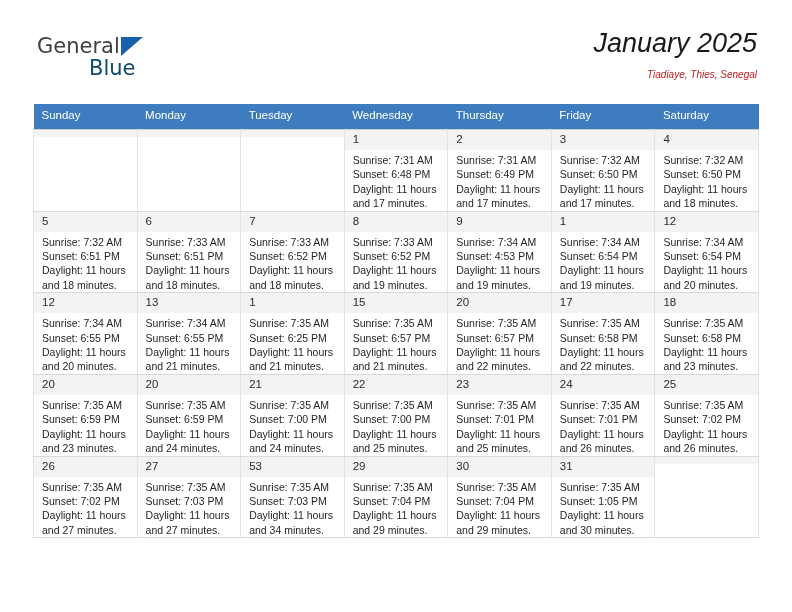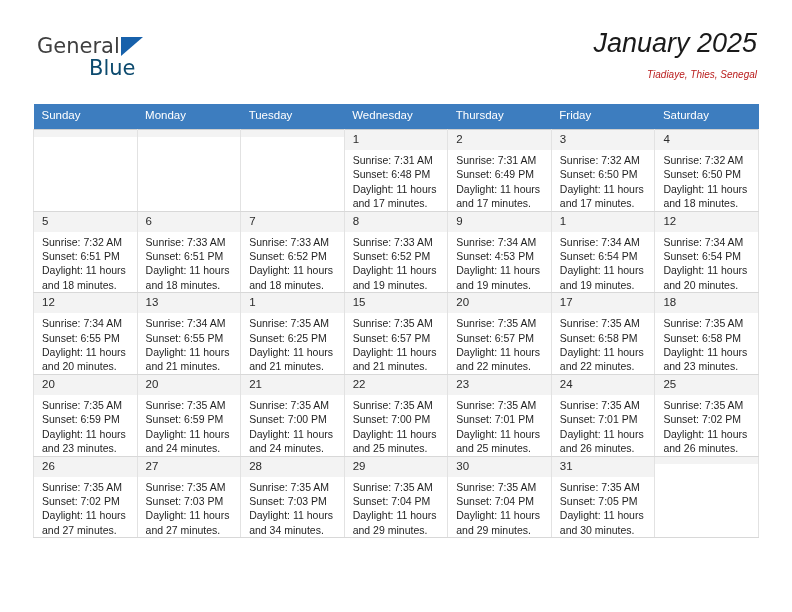--- a/index.html
+++ b/index.html
@@ -512,21 +512,21 @@
               <div class="lines">
                 <div>Sunrise: 7:35 AM</div>
                 <div>Sunset: 7:03 PM</div>
                 <div>Daylight: 11 hours</div>
                 <div>and 27 minutes.</div>
               </div>
             </div>
           </td>
           <td>
             <div class="cell-inner">
-              <span class="daynum">28</span>
+              <span class="daynum">53</span>
               <div class="lines">
                 <div>Sunrise: 7:35 AM</div>
                 <div>Sunset: 7:03 PM</div>
                 <div>Daylight: 11 hours</div>
                 <div>and 34 minutes.</div>
               </div>
             </div>
           </td>
           <td>
             <div class="cell-inner">
@@ -548,21 +548,21 @@
                 <div>Daylight: 11 hours</div>
                 <div>and 29 minutes.</div>
               </div>
             </div>
           </td>
           <td>
             <div class="cell-inner">
               <span class="daynum">31</span>
               <div class="lines">
                 <div>Sunrise: 7:35 AM</div>
-                <div>Sunset: 7:05 PM</div>
+                <div>Sunset: 1:05 PM</div>
                 <div>Daylight: 11 hours</div>
                 <div>and 30 minutes.</div>
               </div>
             </div>
           </td>
           <td class="cell-empty">
             <div class="cell-inner">
               <span class="daynum"></span>
               <div class="lines">
                 <div></div>

